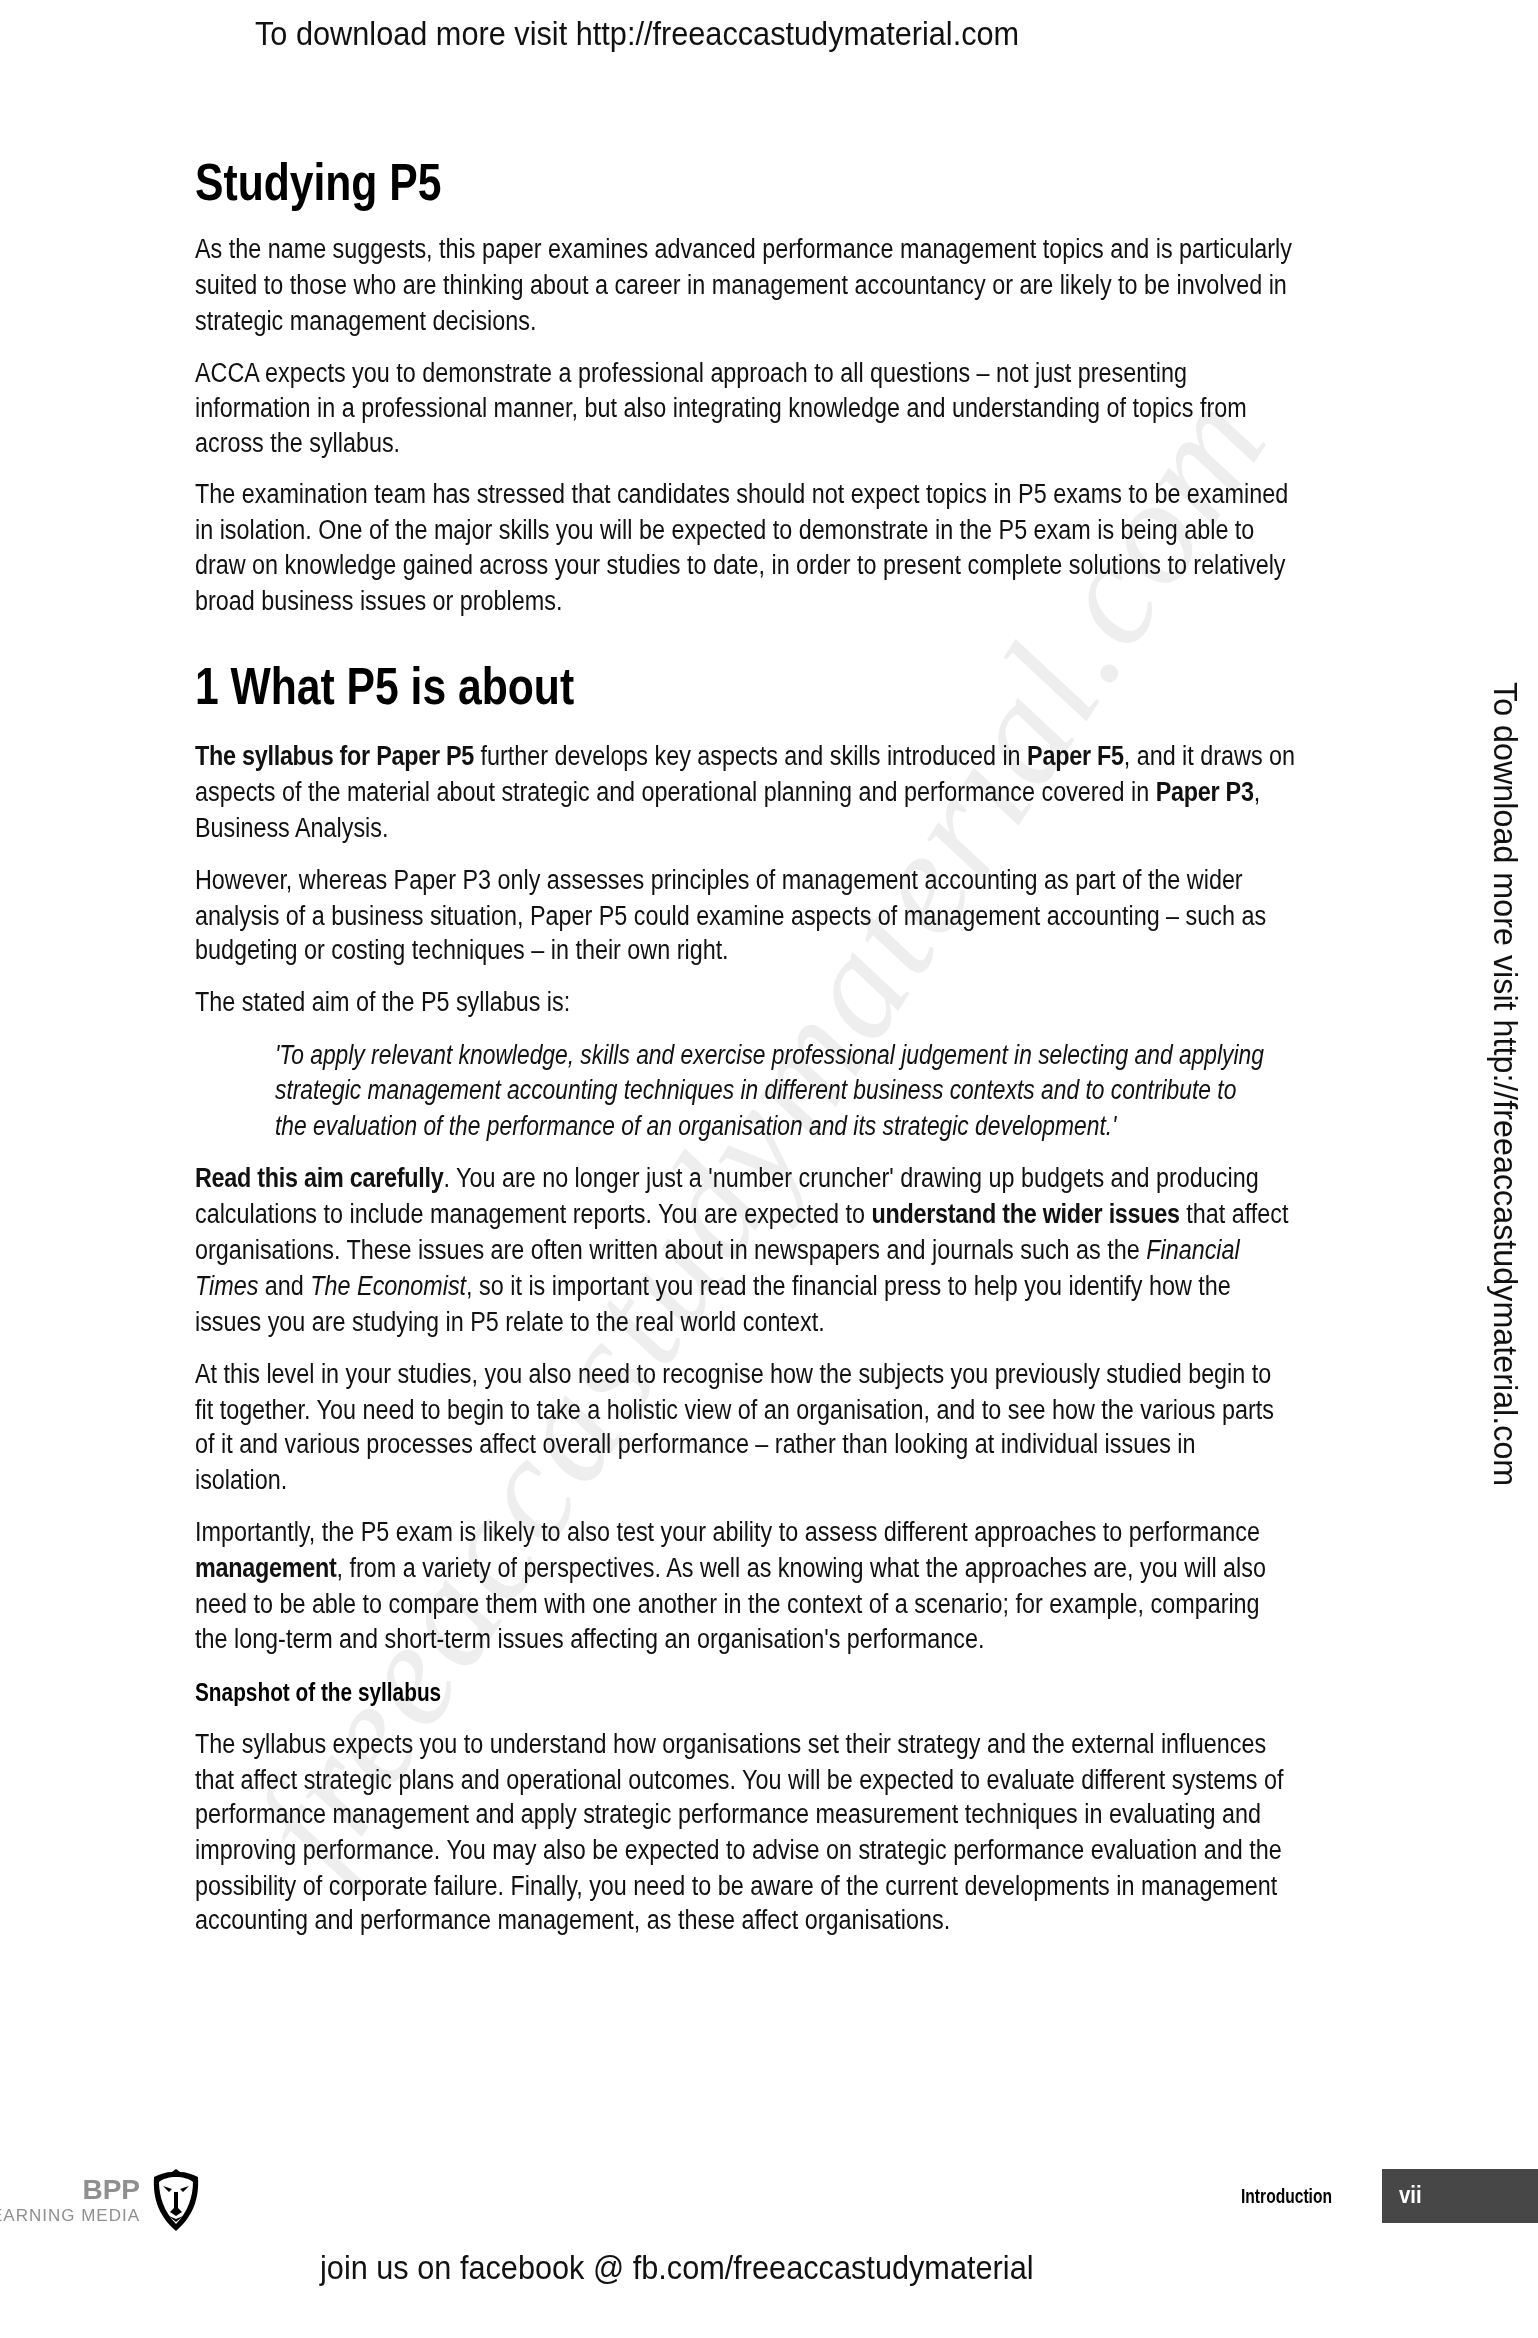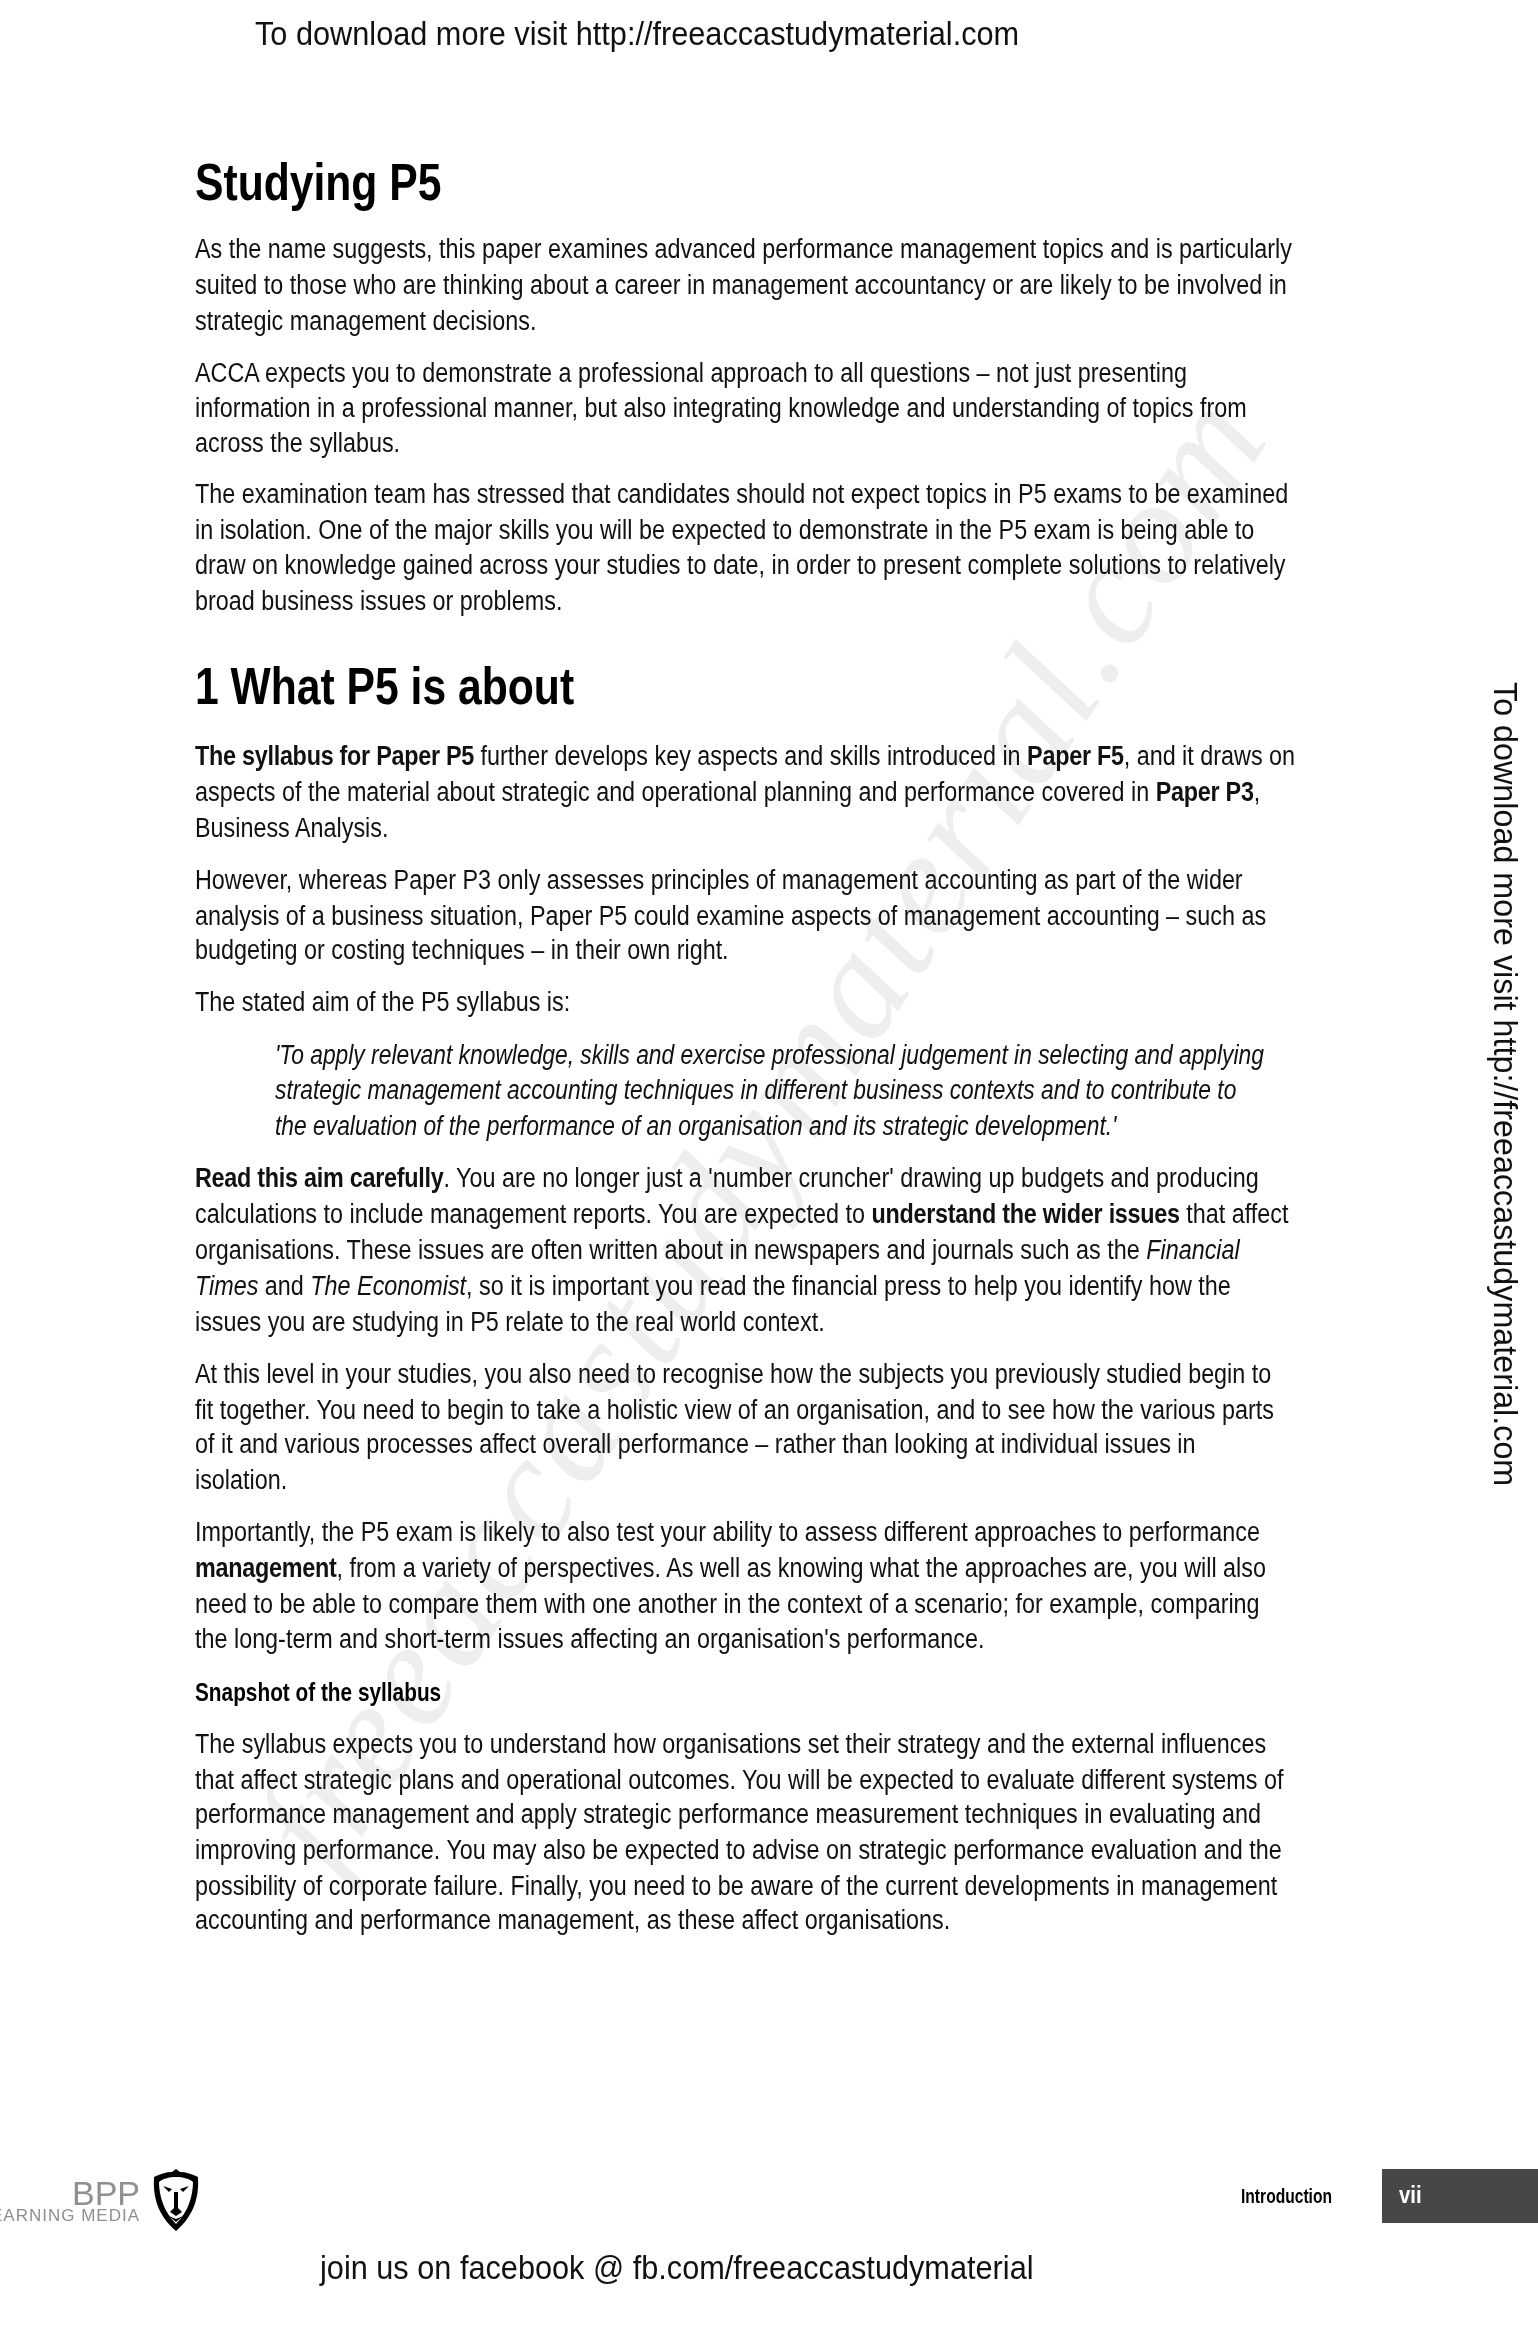--- a/index.html
+++ b/index.html
@@ -46,21 +46,21 @@
     position: absolute; left: 0; font-size: 27px; line-height: 34px; white-space: nowrap;
     transform: scaleX(0.865); transform-origin: left center; color: #111;
   }
   .line.quote { left: 80px; font-style: italic; transform: scaleX(0.845); }
   .line b { font-weight: bold; letter-spacing: -0.3px; }
   .line i { font-style: italic; }
 
   
   .logo { position: absolute; left: 0; top: 2172px; width: 210px; height: 68px; }
   .logo-bpp {
-    position: absolute; right: 70px; top: 2px; font-weight: normal; font-size: 34px;
+    position: absolute; right: 70px; top: 2px; font-weight: bold; font-size: 28px;
     color: #8f8f8f; letter-spacing: 0px;
   }
   .logo-lm {
     position: absolute; right: 70px; top: 34px; font-size: 17px; color: #8f8f8f;
     letter-spacing: 1px; white-space: nowrap;
   }
   .logo-shield { position: absolute; left: 150px; top: -4px; width: 52px; height: 64px; }
 
   .footer-section {
     position: absolute; left: 1241px; top: 2182px; font-weight: bold; font-size: 20px;

